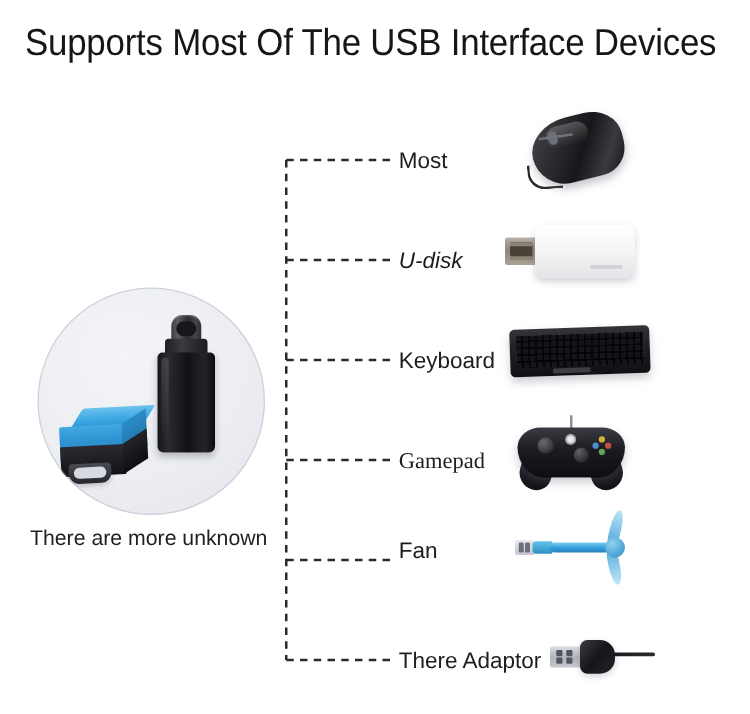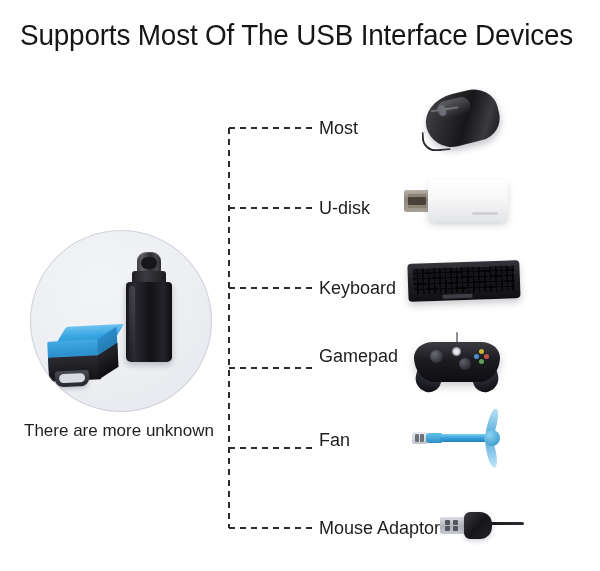--- a/index.html
+++ b/index.html
@@ -364,25 +364,25 @@
       <line x1="229" y1="128" x2="312" y2="128" stroke="#2b2b2b" stroke-width="2" stroke-dasharray="6,5"></line>
       <line x1="229" y1="208" x2="312" y2="208" stroke="#2b2b2b" stroke-width="2" stroke-dasharray="6,5"></line>
       <line x1="229" y1="288" x2="312" y2="288" stroke="#2b2b2b" stroke-width="2" stroke-dasharray="6,5"></line>
       <line x1="229" y1="368" x2="312" y2="368" stroke="#2b2b2b" stroke-width="2" stroke-dasharray="6,5"></line>
       <line x1="229" y1="448" x2="312" y2="448" stroke="#2b2b2b" stroke-width="2" stroke-dasharray="6,5"></line>
       <line x1="229" y1="528" x2="312" y2="528" stroke="#2b2b2b" stroke-width="2" stroke-dasharray="6,5"></line>
     </svg>
 
   <div id="labels">
       <div class="label" style="top: 128px;">Most</div>
-      <div class="label" style="top: 208px;">U-disk</div>
+      <div class="label" style="top: 208px; font-style: italic;">U-disk</div>
       <div class="label" style="top: 288px;">Keyboard</div>
-      <div class="label" style="top: 356px;">Gamepad</div>
+      <div class="label" style="top: 368px; font-family: Liberation Serif, serif;">Gamepad</div>
       <div class="label" style="top: 440px;">Fan</div>
-      <div class="label" style="top: 528px;">Mouse Adaptor</div>
+      <div class="label" style="top: 528px;">There Adaptor</div>
     </div>
 
   <div class="device mouse">
     <div class="cable"></div>
     <div class="shell"></div>
     <div class="split"></div>
     <div class="wheel"></div>
   </div>
 
   <div class="device udisk">

